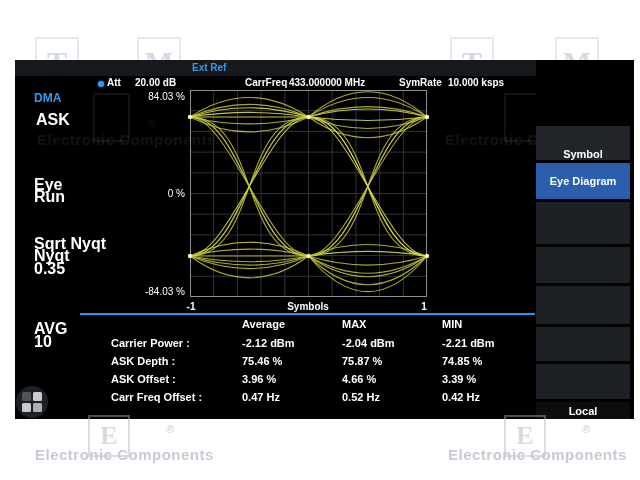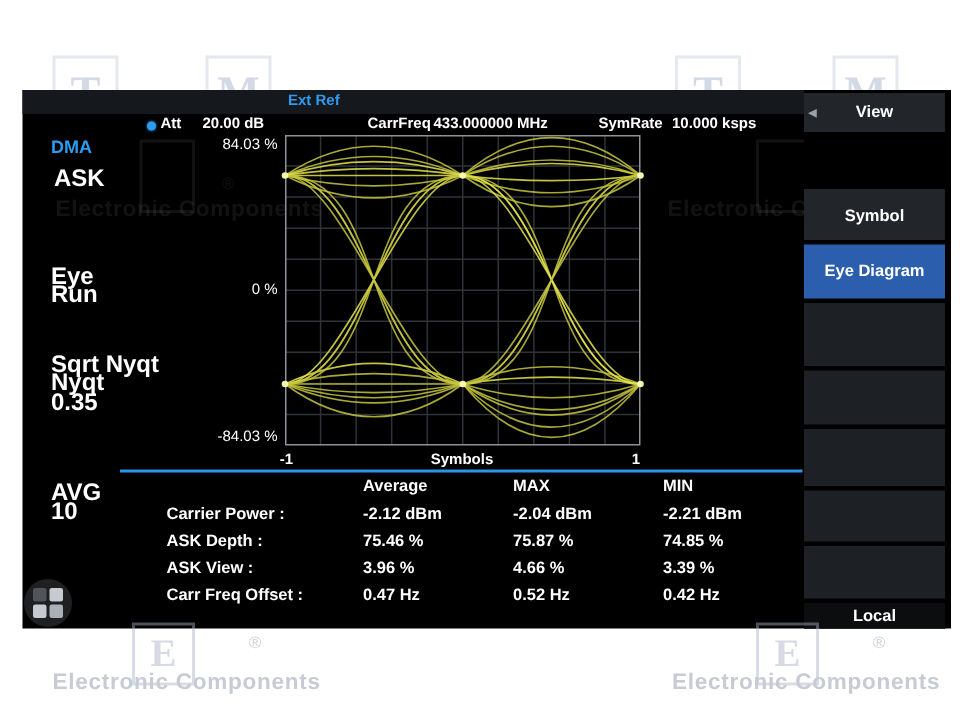--- a/index.html
+++ b/index.html
@@ -182,43 +182,39 @@
   <div class="tl row1">Carrier Power :</div>
   <div class="tv col-avg row1">-2.12 dBm</div>
   <div class="tv col-max row1">-2.04 dBm</div>
   <div class="tv col-min row1">-2.21 dBm</div>
 
   <div class="tl row2">ASK Depth :</div>
   <div class="tv col-avg row2">75.46 %</div>
   <div class="tv col-max row2">75.87 %</div>
   <div class="tv col-min row2">74.85 %</div>
 
-  <div class="tl row3">ASK View :</div>
+  <div class="tl row3">ASK Offset :</div>
   <div class="tv col-avg row3">3.96 %</div>
   <div class="tv col-max row3">4.66 %</div>
   <div class="tv col-min row3">3.39 %</div>
 
   <div class="tl row4">Carr Freq Offset :</div>
   <div class="tv col-avg row4">0.47 Hz</div>
   <div class="tv col-max row4">0.52 Hz</div>
   <div class="tv col-min row4">0.42 Hz</div>
 
   <div class="grid-icon">
     <div class="gi-sq gi-tl"></div>
     <div class="gi-sq gi-tr"></div>
     <div class="gi-sq gi-bl"></div>
     <div class="gi-sq gi-br"></div>
   </div>
 
   <div class="menu-col">
-    <div class="mbtn" style="top:2px;height:26px;">
-      <span class="back-arrow">◀</span>
-      <span>View</span>
-    </div>
-    <div class="mbtn" style="top:66px;height:34px;align-items:center;">
+    <div class="mbtn" style="top:66px;height:34px;align-items:flex-end;">
       <span style="margin-top:2px;">Symbol</span>
       <div class="binhex">
         <div class="bin-cell">
             <span>Bin</span>
           </div>
         <div class="hex-cell">
             <span>Hex</span>
           </div>
       </div>
     </div>

